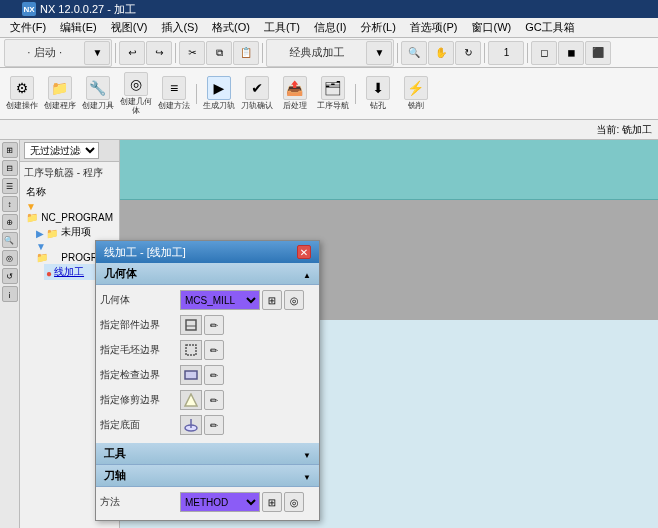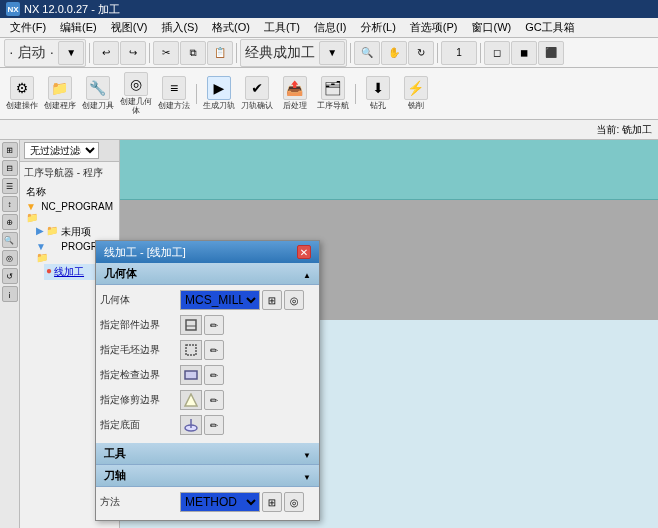--- a/index.html
+++ b/index.html
@@ -19,20 +19,21 @@
       height: 18px;
       display: flex;
       align-items: center;
       padding: 0 6px;
       font-size: 11px;
     }
     .title-bar-left {
       display: flex;
       align-items: center;
       gap: 4px;
+      margin-left: 16px;
     }
     .nx-icon {
       width: 14px;
       height: 14px;
       background: #4488cc;
       border-radius: 2px;
       display: flex;
       align-items: center;
       justify-content: center;
       font-size: 8px;
@@ -87,22 +88,22 @@
     .toolbar-group {
       display: flex;
       align-items: center;
       gap: 1px;
       border: 1px solid #ccc;
       padding: 1px;
       background: #eee;
       border-radius: 2px;
     }
     .toolbar-label {
-      font-size: 14px;
-      padding: 0 3px;
+      font-size: 11px;
+      padding: 0 21px;
       color: #333;
     }
 
     
     .left-panel {
       width: 100px;
       background: #f0f0f0;
       border-right: 1px solid #bbb;
       display: flex;
       flex-direction: column;
@@ -125,21 +126,21 @@
       overflow-y: auto;
       padding: 4px;
     }
     .nav-title {
       font-size: 10px;
       color: #333;
       margin-bottom: 4px;
     }
     .nav-item {
       display: flex;
-      align-items: flex-start;
+      align-items: flex-end;
       gap: 2px;
       padding: 1px 2px;
       cursor: pointer;
       font-size: 10px;
     }
     .nav-indent {
       margin-left: 10px;
     }
     .nav-item-active { background: #cce4f7; }
 
@@ -210,23 +211,23 @@
       color: #333;
       flex-shrink: 0;
     }
     .form-control {
       flex: 1;
       display: flex;
       align-items: center;
       gap: 2px;
     }
     .form-select {
-      font-size: 12px;
+      font-size: 10px;
       border: 1px solid #aaa;
-      background: #1d4ed8;
+      background: #8b5cf6;
       height: 20px;
       min-width: 60px;
     }
     .form-btn {
       width: 20px;
       height: 20px;
       background: #e8e8e8;
       border: 1px solid #aaa;
       border-radius: 2px;
       cursor: pointer;

